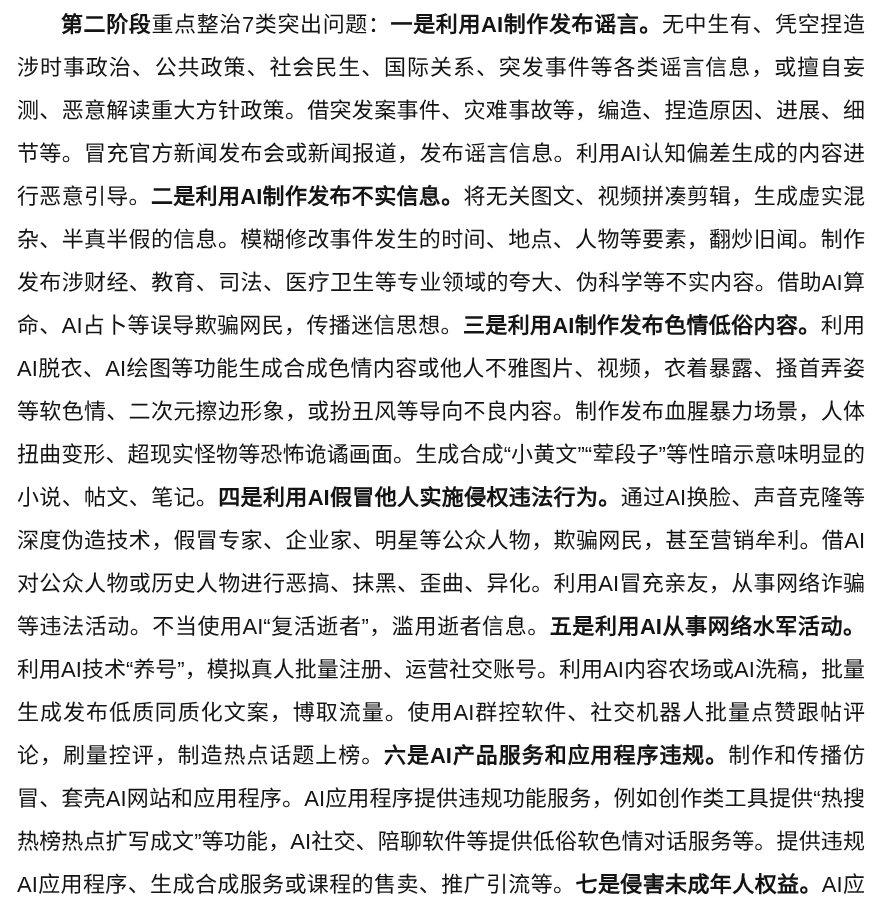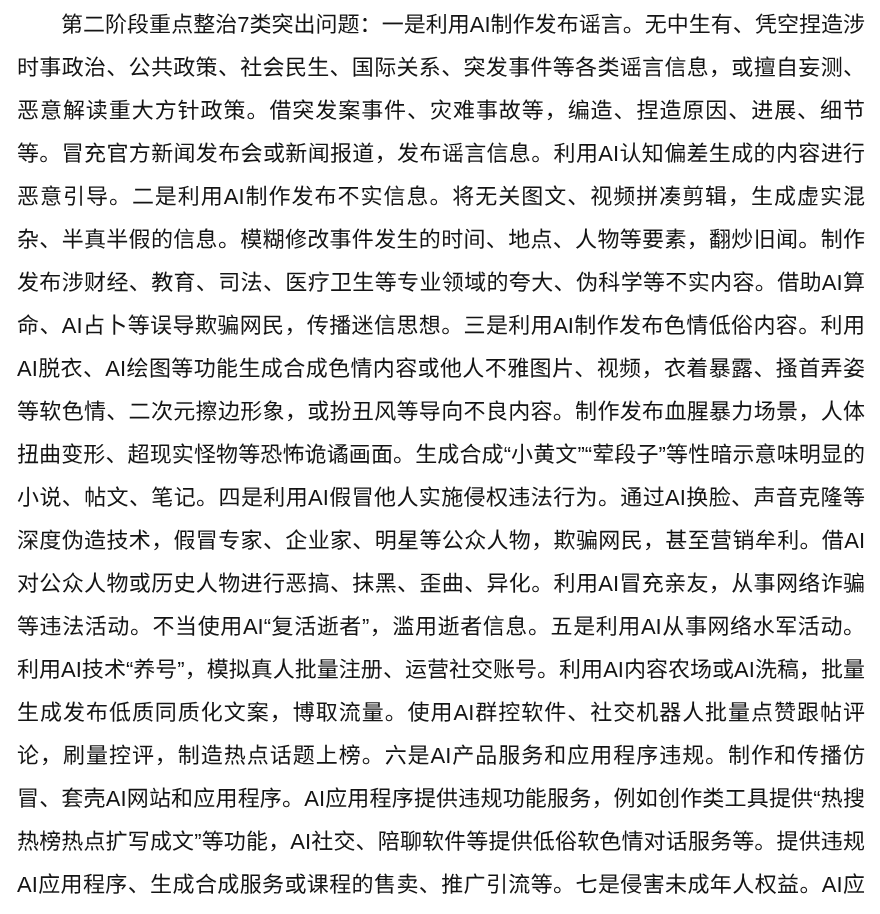--- a/index.html
+++ b/index.html
@@ -24,21 +24,21 @@
   .body-paragraph {
     margin: 0;
     font-size: 22px;
     line-height: 43px;
     color: #141414;
     text-align: justify;
     text-indent: 2em;
     word-break: break-all;
   }
   .body-paragraph b {
-    font-weight: 400;
+    font-weight: 700;
   }
 </style>
 </head>
 <body style="background: rgb(255, 255, 255);">
 
 <main class="page">
   <p class="body-paragraph" style="color: rgb(20, 20, 20);"><b>第二阶段</b><span>重点整治7类突出问题：</span><b>一是利用AI制作发布谣言。</b><span>无中生有、凭空捏造涉时事政治、公共政策、社会民生、国际关系、突发事件等各类谣言信息，或擅自妄测、恶意解读重大方针政策。借突发案事件、灾难事故等，编造、捏造原因、进展、细节等。冒充官方新闻发布会或新闻报道，发布谣言信息。利用AI认知偏差生成的内容进行恶意引导。</span><b>二是利用AI制作发布不实信息。</b><span>将无关图文、视频拼凑剪辑，生成虚实混杂、半真半假的信息。模糊修改事件发生的时间、地点、人物等要素，翻炒旧闻。制作发布涉财经、教育、司法、医疗卫生等专业领域的夸大、伪科学等不实内容。借助AI算命、AI占卜等误导欺骗网民，传播迷信思想。</span><b>三是利用AI制作发布色情低俗内容。</b><span>利用AI脱衣、AI绘图等功能生成合成色情内容或他人不雅图片、视频，衣着暴露、搔首弄姿等软色情、二次元擦边形象，或扮丑风等导向不良内容。制作发布血腥暴力场景，人体扭曲变形、超现实怪物等恐怖诡谲画面。生成合成“小黄文”“荤段子”等性暗示意味明显的小说、帖文、笔记。</span><b>四是利用AI假冒他人实施侵权违法行为。</b><span>通过AI换脸、声音克隆等深度伪造技术，假冒专家、企业家、明星等公众人物，欺骗网民，甚至营销牟利。借AI对公众人物或历史人物进行恶搞、抹黑、歪曲、异化。利用AI冒充亲友，从事网络诈骗等违法活动。不当使用AI“复活逝者”，滥用逝者信息。</span><b>五是利用AI从事网络水军活动。</b><span>利用AI技术“养号”，模拟真人批量注册、运营社交账号。利用AI内容农场或AI洗稿，批量生成发布低质同质化文案，博取流量。使用AI群控软件、社交机器人批量点赞跟帖评论，刷量控评，制造热点话题上榜。</span><b>六是AI产品服务和应用程序违规。</b><span>制作和传播仿冒、套壳AI网站和应用程序。AI应用程序提供违规功能服务，例如创作类工具提供“热搜热榜热点扩写成文”等功能，AI社交、陪聊软件等提供低俗软色情对话服务等。提供违规AI应用程序、生成合成服务或课程的售卖、推广引流等。</span><b>七是侵害未成年人权益。</b><span>AI应用程序诱导未成年人沉迷、在未成年人模式下存在影响未成年人身心健康的内容等。</span></p>
 </main>
 
 </body></html>

